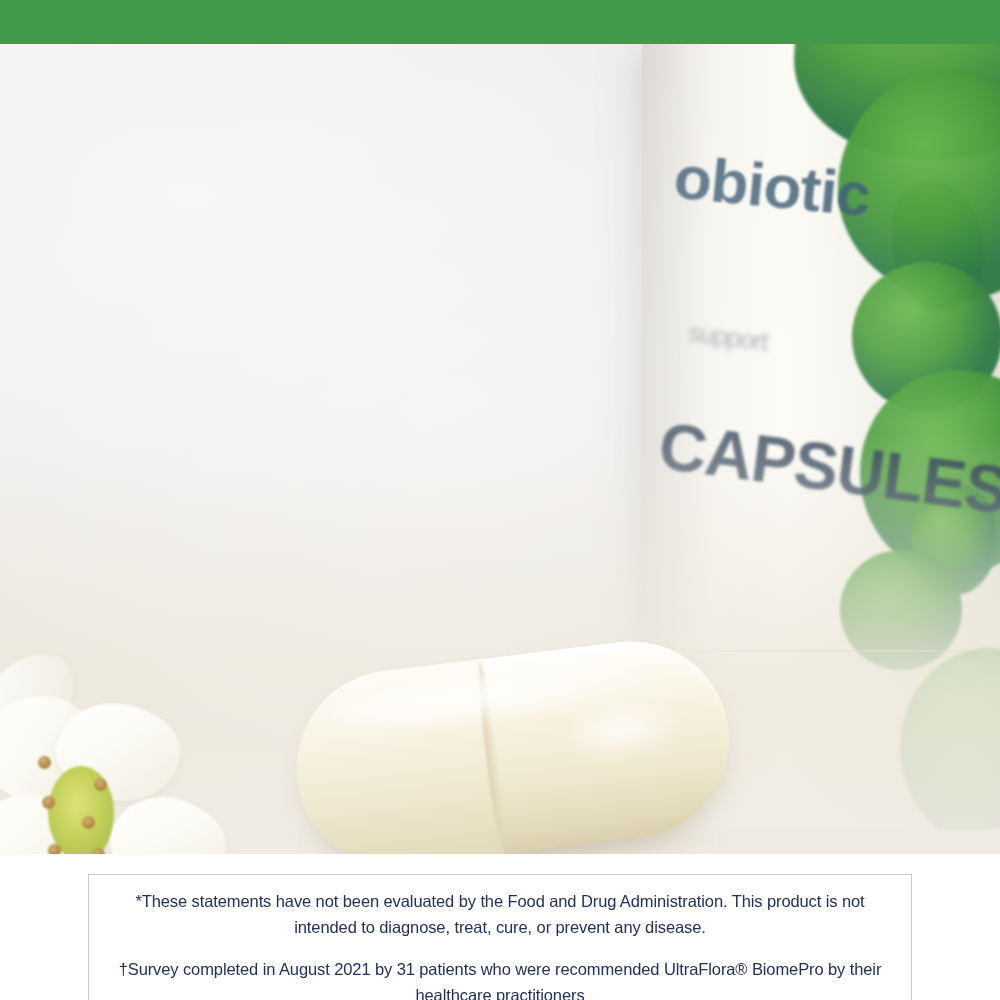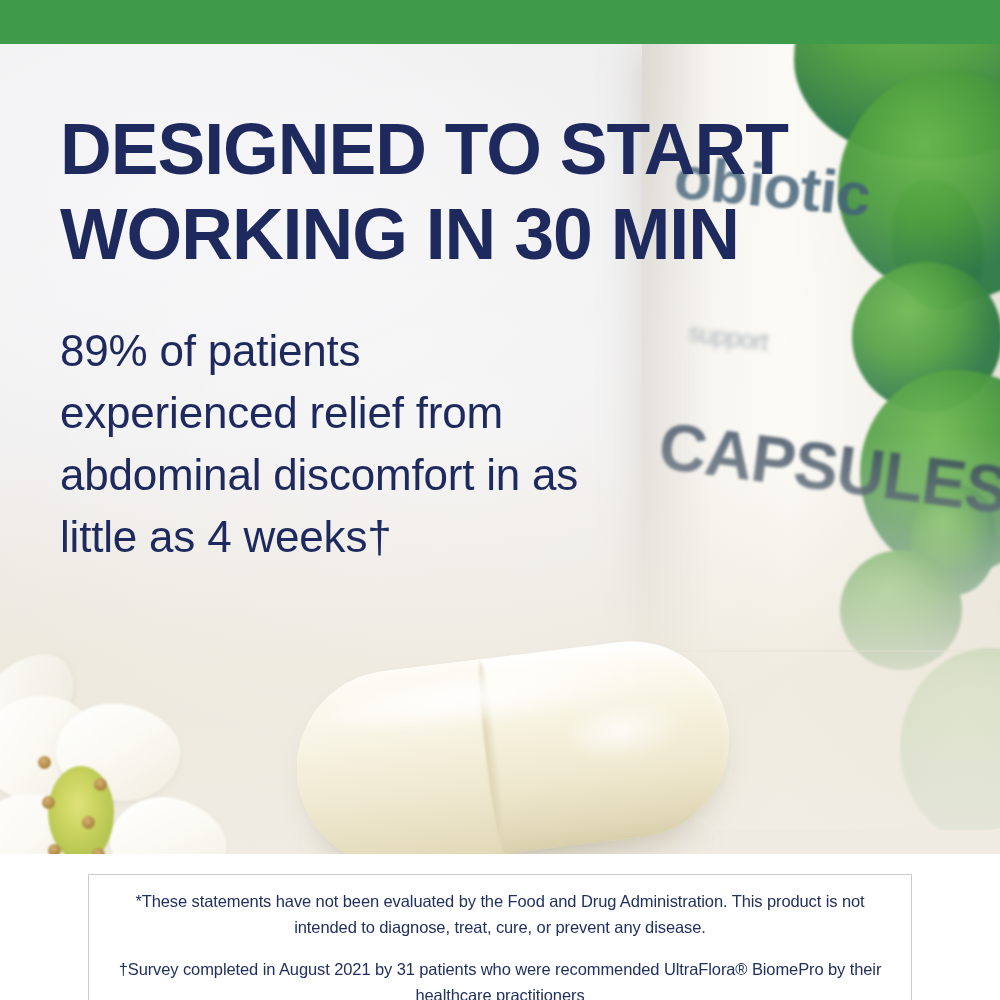--- a/index.html
+++ b/index.html
@@ -356,28 +356,20 @@
       <div class="flower-center"></div>
       <div class="stamen s1"></div>
       <div class="stamen s2"></div>
       <div class="stamen s3"></div>
       <div class="stamen s4"></div>
       <div class="stamen s5"></div>
       <div class="stamen s6"></div>
 
     </div>
 
-    <div class="copy">
-      <h1 class="headline">DESIGNED TO START
-WORKING IN 30 MIN</h1>
-      <p class="subcopy">89% of patients
-experienced relief from
-abdominal discomfort in as
-little as 4 weeks†</p>
-    </div>
 
   </div>
 
   <div class="footnote-region">
     <div class="footnote-box">
       <p class="footnote-p">*These statements have not been evaluated by the Food and Drug Administration. This product is not intended to diagnose, treat, cure, or prevent any disease.</p>
       <p class="footnote-p">†Survey completed in August 2021 by 31 patients who were recommended UltraFlora® BiomePro by their healthcare practitioners</p>
     </div>
   </div>
 

